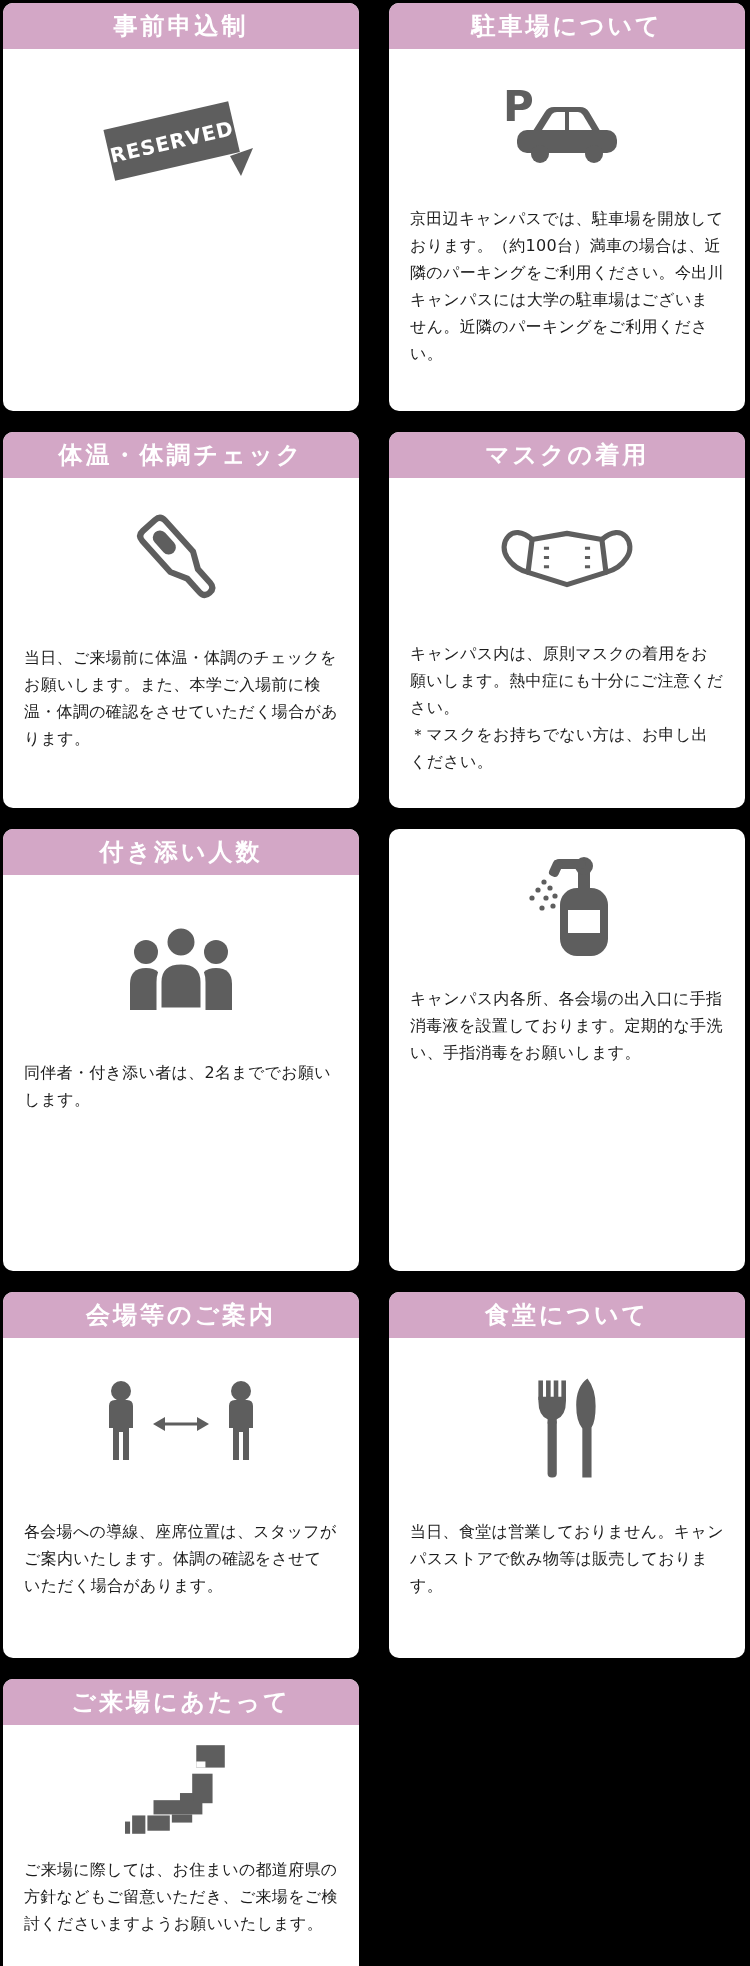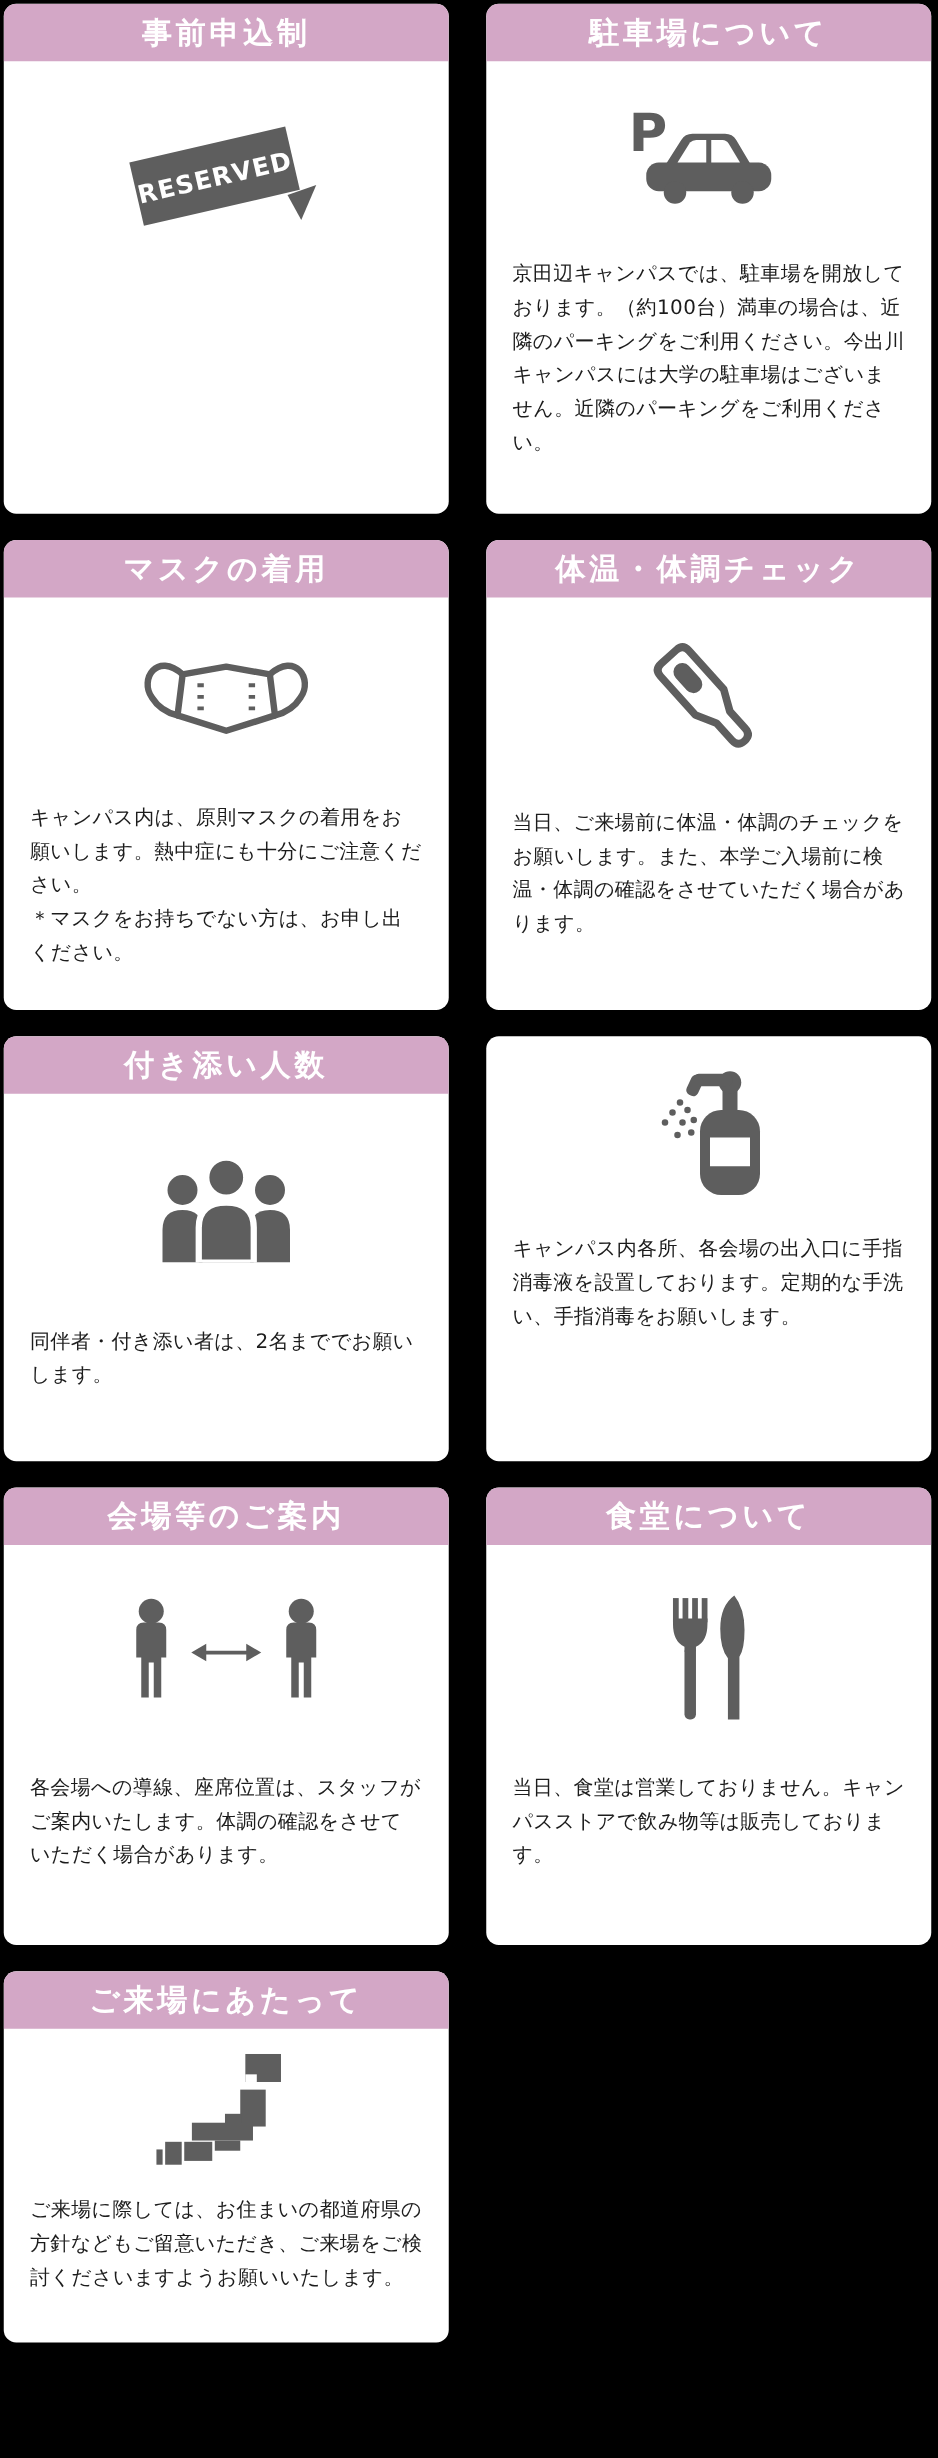--- a/index.html
+++ b/index.html
@@ -20,21 +20,21 @@
   .card{
     background:#fff;
     border-radius:10px;
     overflow:hidden;
     display:flex;
     flex-direction:column;
     box-sizing:border-box;
   }
   .r1{height:408px}
   .r2{height:376px}
-  .r3{height:340px}
+  .r3{height:442px}
   .r4{height:366px}
   .r5{height:297px}
   .card-header{
     height:46px;
     flex:0 0 46px;
     background:#d3a7c6;
     display:flex;
     align-items:center;
     justify-content:center;
   }
@@ -100,52 +100,52 @@
           <path d="M51 29 Q53 27 56 27 H64 V45 H41 Z"></path>
           <path d="M68 27 H77 Q80 27 82 30 L91 45 H68 Z"></path>
         </g>
       </svg>
     </div>
     <p class="card-body">京田辺キャンパスでは、駐車場を開放しております。（約100台）満車の場合は、近隣のパーキングをご利用ください。今出川キャンパスには大学の駐車場はございません。近隣のパーキングをご利用ください。</p>
   </section>
 
   <section class="card r2">
     <header class="card-header">
+      <h2>体温・体調チェック</h2>
+    </header>
+    <div class="icon-area" style="height:166px">
+      <svg width="112" height="112" viewBox="0 0 110 110" aria-hidden="true">
+        <g transform="rotate(-42 55 55)">
+          <path d="M47 8 H63 Q70 8 70 15 V56 L62 72 V90 Q62 97 55 97 Q48 97 48 90 V72 L40 56 V15 Q40 8 47 8 Z" fill="#ffffff" stroke="currentColor" stroke-width="6" stroke-linejoin="round"></path>
+          <rect x="48" y="17" width="14" height="27" rx="7" fill="currentColor"></rect>
+        </g>
+      </svg>
+    </div>
+    <p class="card-body">当日、ご来場前に体温・体調のチェックをお願いします。また、本学ご入場前に検温・体調の確認をさせていただく場合があります。</p>
+  </section>
+
+  <section class="card r2">
+    <header class="card-header">
       <h2>マスクの着用</h2>
     </header>
     <div class="icon-area" style="height:162px">
       <svg width="144" height="80" viewBox="0 0 140 78" aria-hidden="true">
         <g fill="none" stroke="currentColor" stroke-width="5" stroke-linejoin="round" stroke-linecap="round">
           <path d="M36 20 C16 2, 2 24, 12 38 C17 46, 24 50, 32 52"></path>
           <path d="M104 20 C124 2, 138 24, 128 38 C123 46, 116 50, 108 52"></path>
           <path d="M36 20 L70 14 L104 20 L108 52 L70 64 L32 52 Z" fill="#ffffff"></path>
         </g>
         <g stroke="currentColor" stroke-width="5" stroke-dasharray="3 6" stroke-linecap="butt">
           <line x1="50" y1="27" x2="50" y2="53"></line>
           <line x1="90" y1="27" x2="90" y2="53"></line>
         </g>
       </svg>
     </div>
     <p class="card-body">キャンパス内は、原則マスクの着用をお願いします。熱中症にも十分にご注意ください。
 ＊マスクをお持ちでない方は、お申し出ください。</p>
-  </section>
-
-  <section class="card r2">
-    <header class="card-header">
-      <h2>体温・体調チェック</h2>
-    </header>
-    <div class="icon-area" style="height:166px">
-      <svg width="112" height="112" viewBox="0 0 110 110" aria-hidden="true">
-        <g transform="rotate(-42 55 55)">
-          <path d="M47 8 H63 Q70 8 70 15 V56 L62 72 V90 Q62 97 55 97 Q48 97 48 90 V72 L40 56 V15 Q40 8 47 8 Z" fill="#ffffff" stroke="currentColor" stroke-width="6" stroke-linejoin="round"></path>
-          <rect x="48" y="17" width="14" height="27" rx="7" fill="currentColor"></rect>
-        </g>
-      </svg>
-    </div>
-    <p class="card-body">当日、ご来場前に体温・体調のチェックをお願いします。また、本学ご入場前に検温・体調の確認をさせていただく場合があります。</p>
   </section>
 
   <section class="card r3">
     <header class="card-header">
       <h2>付き添い人数</h2>
     </header>
     <div class="icon-area" style="height:184px">
       <svg width="130" height="86" viewBox="0 0 130 86" aria-hidden="true">
         <g fill="currentColor">
           <circle cx="30" cy="28" r="12"></circle>

